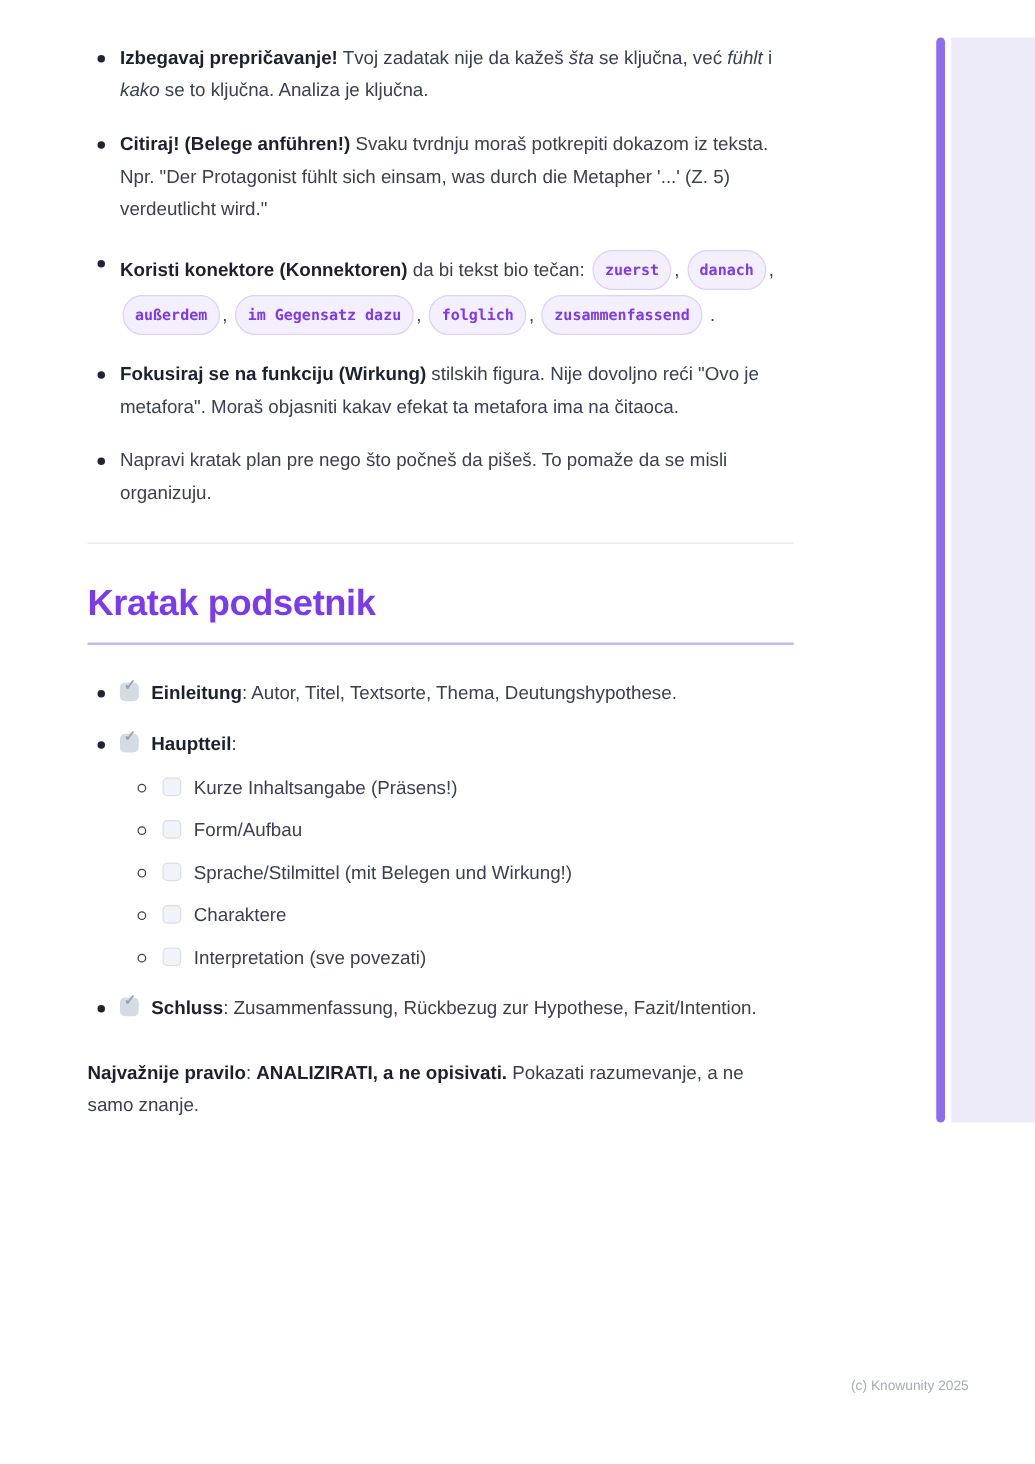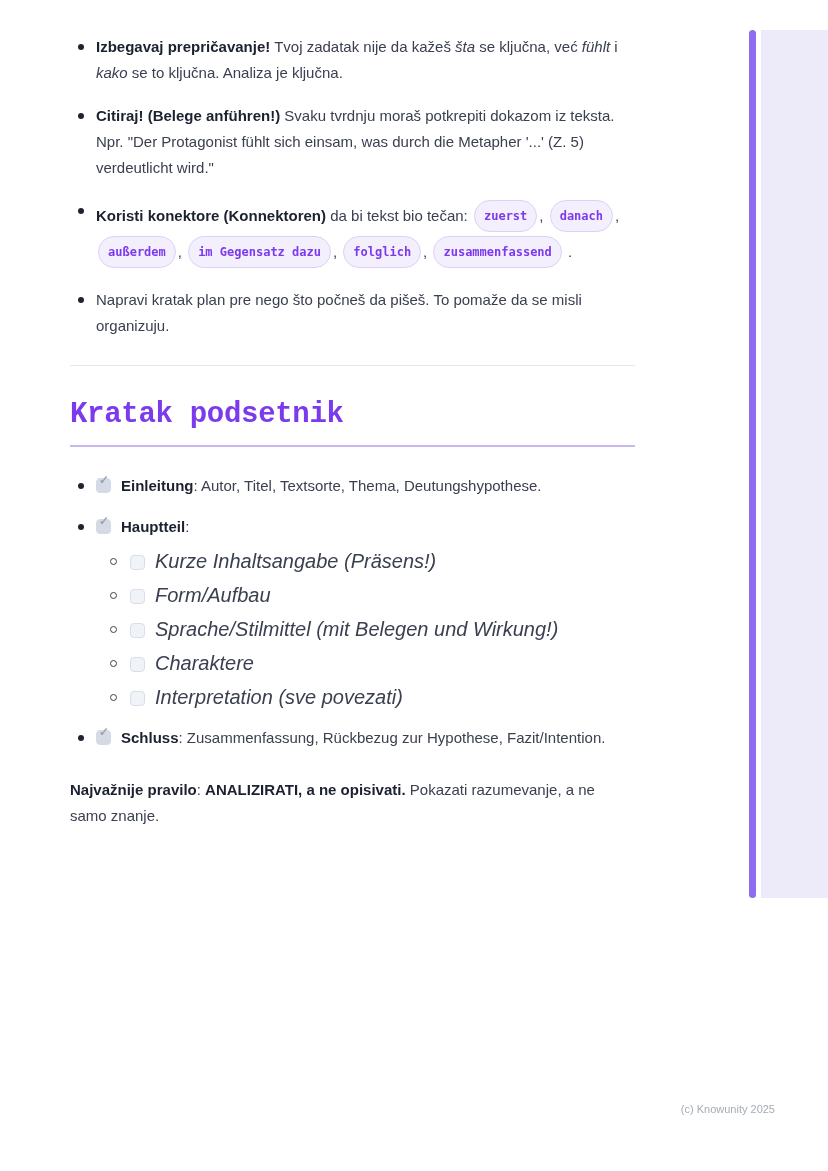--- a/index.html
+++ b/index.html
@@ -57,21 +57,20 @@
     margin: 26px 0 0 0;
   }
   h1.section-title {
     margin-top: 32px;
     font-size: 29px;
     font-weight: bold;
     color: var(--accent, #7c3aed);
     letter-spacing: -0.3px;
     padding-bottom: 14px;
     border-bottom: 2px solid var(--heading_underline, #c9b8f0);
-    font-family: Liberation Mono, monospace;
   }
   
   .checklist { margin-top: 26px; }
   .check-item {
     position: relative;
     padding-left: 26px;
     font-size: 15px;
     line-height: 26px;
     margin-bottom: 15px;
   }
@@ -101,24 +100,23 @@
     left: 2px; top: -6px;
     font-size: 12px;
     line-height: 15px;
     color: #97a2b2;
     font-weight: bold;
   }
   .sub-list { margin-top: 9px; margin-left: 12px; }
   .sub-item {
     position: relative;
     padding-left: 22px;
-    font-size: 20px;
+    font-size: 15px;
     line-height: 25px;
     margin-bottom: 9px;
-    font-style: italic;
   }
   .sub-item::before {
     content: '';
     position: absolute;
     left: 2px; top: 9px;
     width: 5px; height: 5px;
     border: 1.5px solid #3c4250;
     border-radius: 50%;
     background: transparent;
   }
@@ -152,20 +150,21 @@
   }
 </style>
 </head>
 <body>
 
 <div class="content">
   <ul class="tips">
       <li class="tip-item"><strong>Izbegavaj prepričavanje!</strong><span> Tvoj zadatak nije da kažeš </span><em>šta</em><span> se ključna, već </span><em>fühlt</em><span> i </span><em>kako</em><span> se to ključna. Analiza je ključna.</span></li>
       <li class="tip-item"><strong>Citiraj! (Belege anführen!)</strong><span> Svaku tvrdnju moraš potkrepiti dokazom iz teksta. Npr. "Der Protagonist fühlt sich einsam, was durch die Metapher '...' (Z. 5) verdeutlicht wird."</span></li>
       <li class="tip-item"><strong>Koristi konektore (Konnektoren)</strong><span> da bi tekst bio tečan: </span><code class="chip">zuerst</code><span>, </span><code class="chip">danach</code><span>, </span><code class="chip">außerdem</code><span>, </span><code class="chip">im Gegensatz dazu</code><span>, </span><code class="chip">folglich</code><span>, </span><code class="chip">zusammenfassend</code><span> .</span></li>
+      <li class="tip-item"><strong>Fokusiraj se na funkciju (Wirkung)</strong><span> stilskih figura. Nije dovoljno reći "Ovo je metafora". Moraš objasniti kakav efekat ta metafora ima na čitaoca.</span></li>
       <li class="tip-item"><span>Napravi kratak plan pre nego što počneš da pišeš. To pomaže da se misli organizuju.</span></li>
     </ul>
 
   <hr class="divider">
 
   <h1 class="section-title">Kratak podsetnik</h1>
 
   <ul class="checklist">
       <li class="check-item"><span class="checkbox checked"></span><strong>Einleitung</strong><span>: Autor, Titel, Textsorte, Thema, Deutungshypothese.</span></li>
       <li class="check-item"><span class="checkbox checked"></span><strong>Hauptteil</strong><span>:</span><ul class="sub-list">

